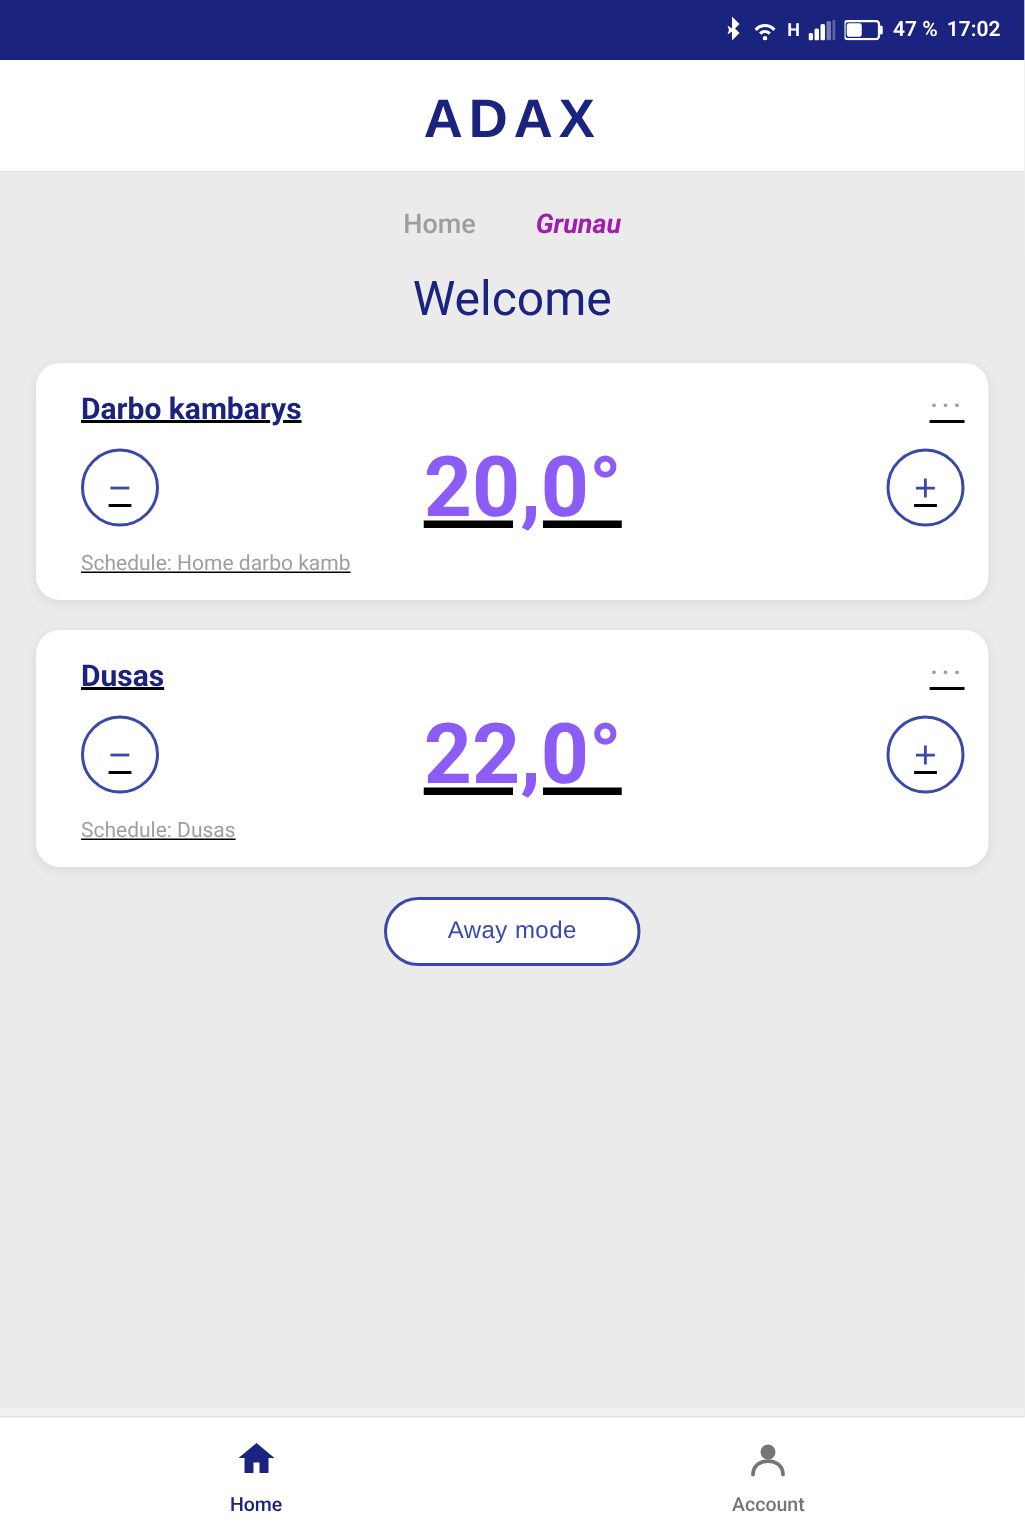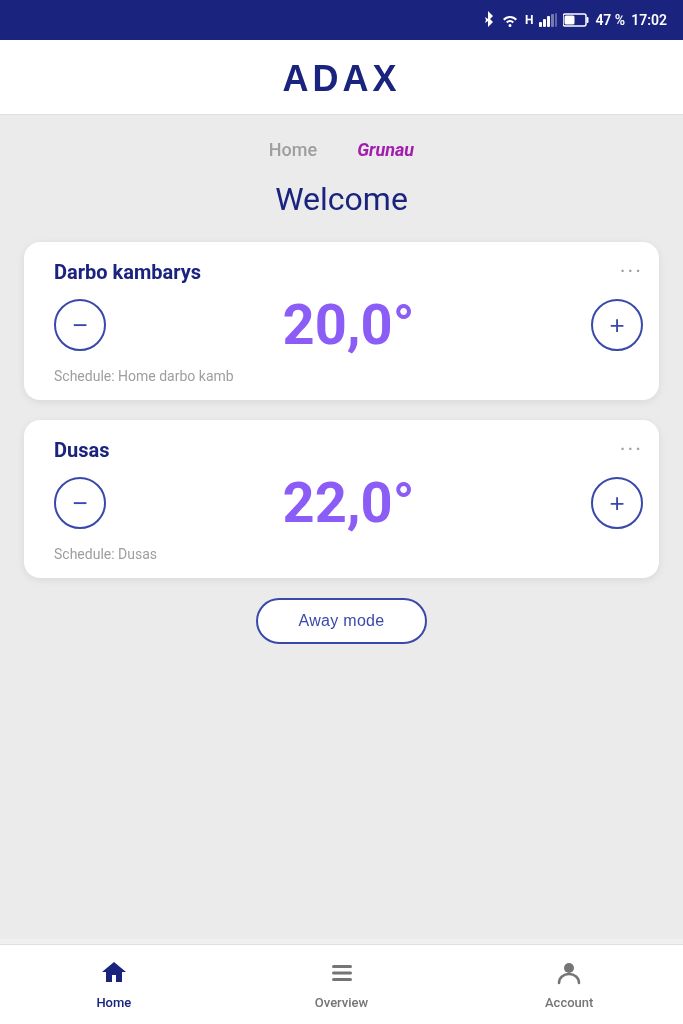--- a/index.html
+++ b/index.html
@@ -92,20 +92,21 @@
     
     .device-card {
       background: white;
       border-radius: 16px;
       margin-bottom: 20px;
       overflow: hidden;
       display: flex;
       align-items: flex-end;
       box-shadow: 0 2px 8px rgba(0,0,0,0.08);
       position: relative;
+      text-decoration: underline;
     }
     .card-accent {
       width: 10px;
       border-radius: 8px 0 0 8px;
       flex-shrink: 0;
     }
     .card-accent.yellow { background: #f5a623; }
     .card-accent.orange { background: #e53935; }
 
     .card-body {
@@ -312,30 +313,20 @@
 
   <div class="nav-item active">
     <span class="nav-icon">
       <svg width="28" height="28" viewBox="0 0 28 28" fill="#1a237e">
         <path d="M14 3L2 13h4v10h6v-7h4v7h6V13h4L14 3z"></path>
       </svg>
     </span>
     <span class="nav-label">Home</span>
   </div>
 
-  <div class="nav-item">
-    <span class="nav-icon">
-      <svg width="28" height="28" viewBox="0 0 28 28" fill="#757575">
-        <rect x="4" y="6" width="20" height="3" rx="1.5"></rect>
-        <rect x="4" y="12.5" width="20" height="3" rx="1.5"></rect>
-        <rect x="4" y="19" width="20" height="3" rx="1.5"></rect>
-      </svg>
-    </span>
-    <span class="nav-label">Overview</span>
-  </div>
 
   <div class="nav-item">
     <span class="nav-icon">
       <svg width="28" height="28" viewBox="0 0 28 28" fill="#757575">
         <circle cx="14" cy="9" r="5"></circle>
         <path d="M4 24c0-5.5 4.5-9 10-9s10 3.5 10 9" stroke="#757575" stroke-width="2.5" fill="none" stroke-linecap="round"></path>
       </svg>
     </span>
     <span class="nav-label">Account</span>
   </div>

